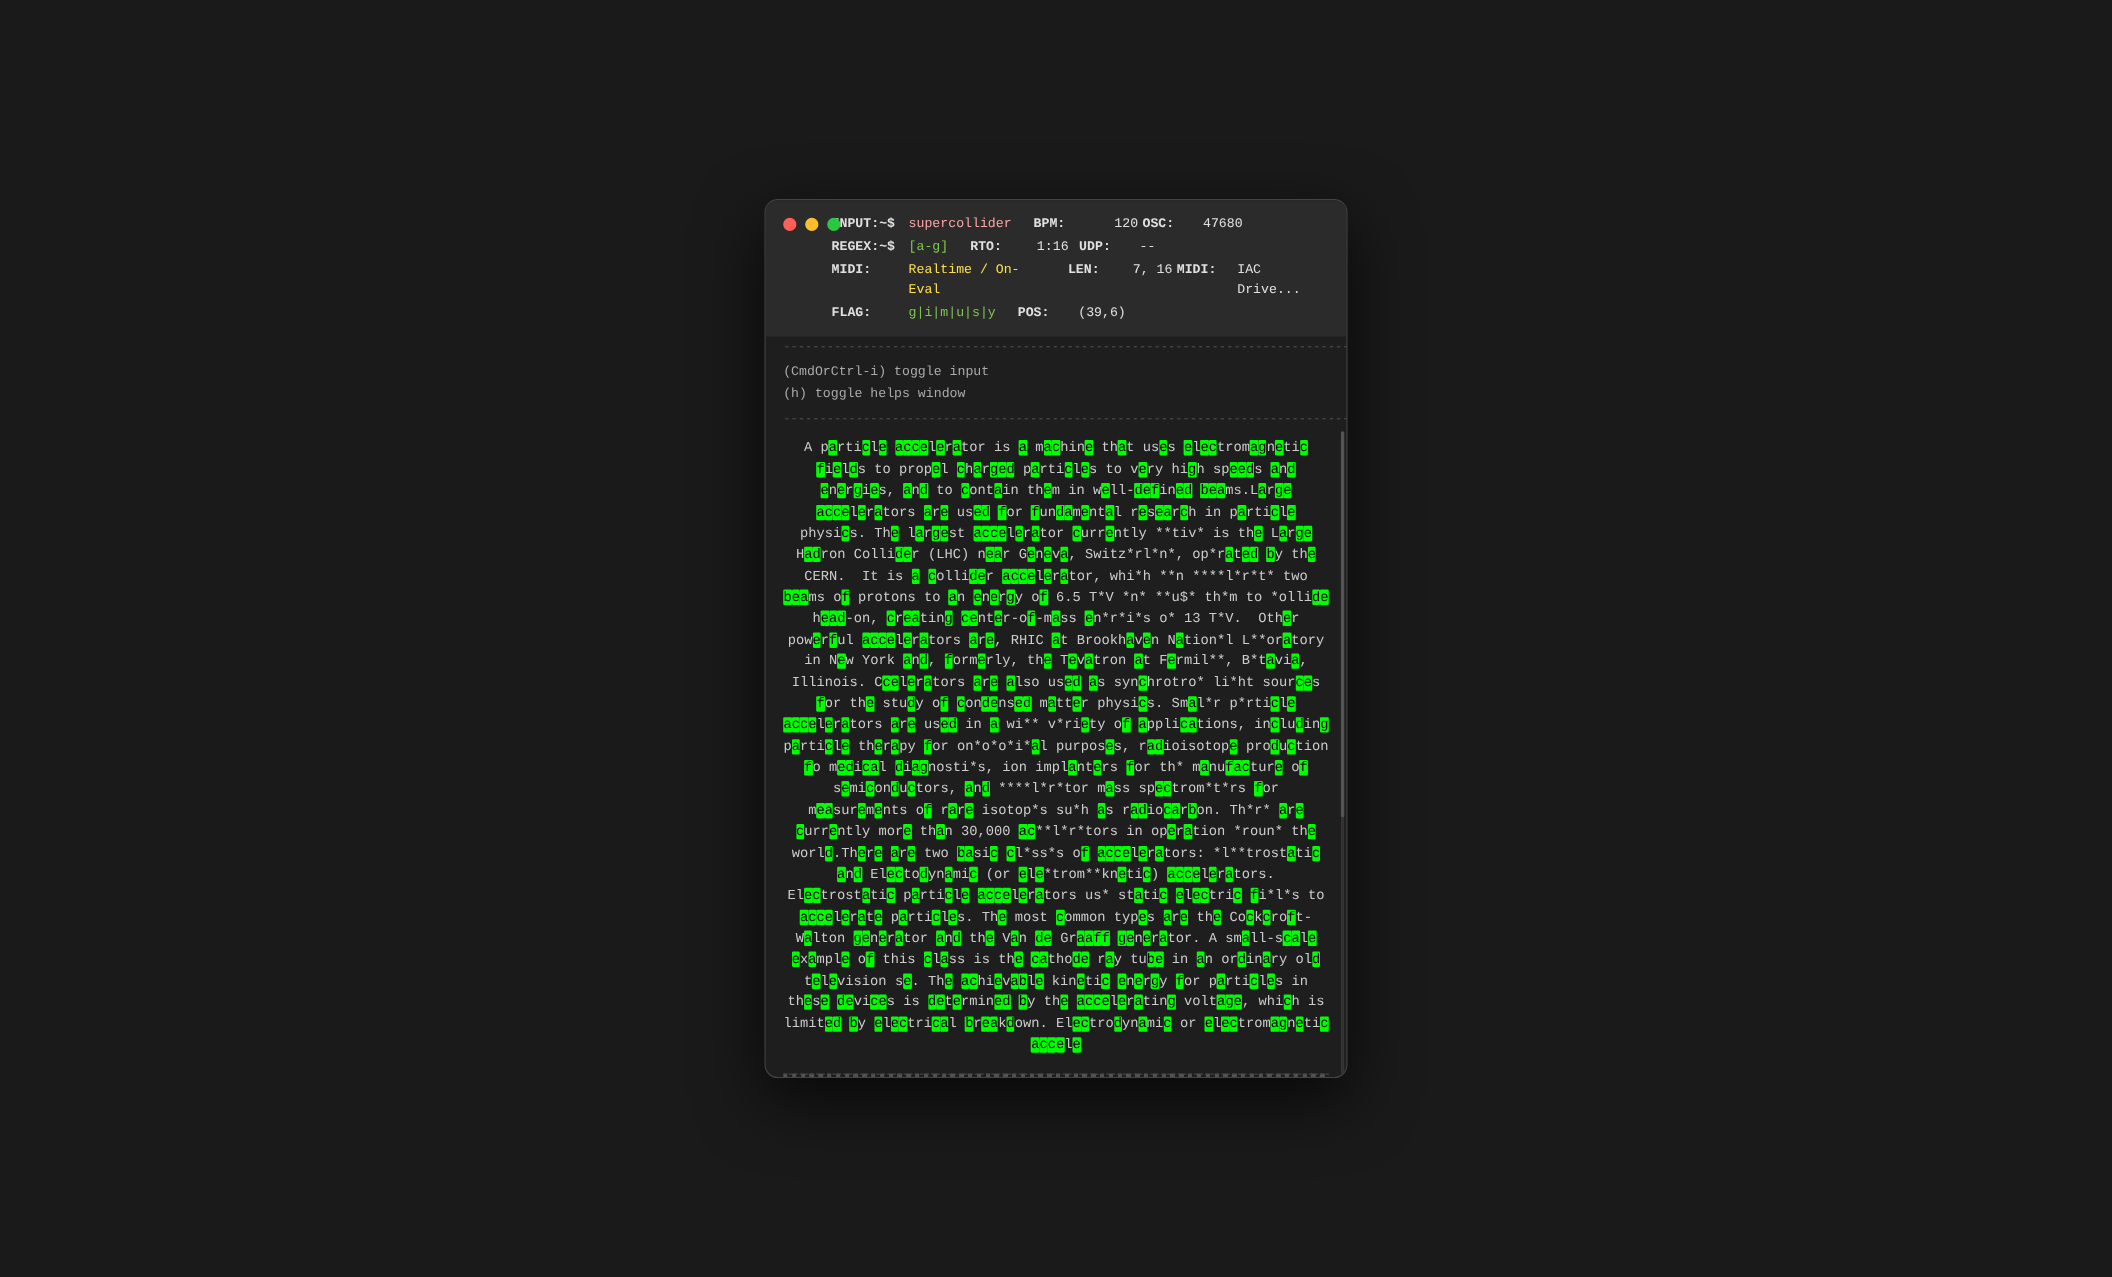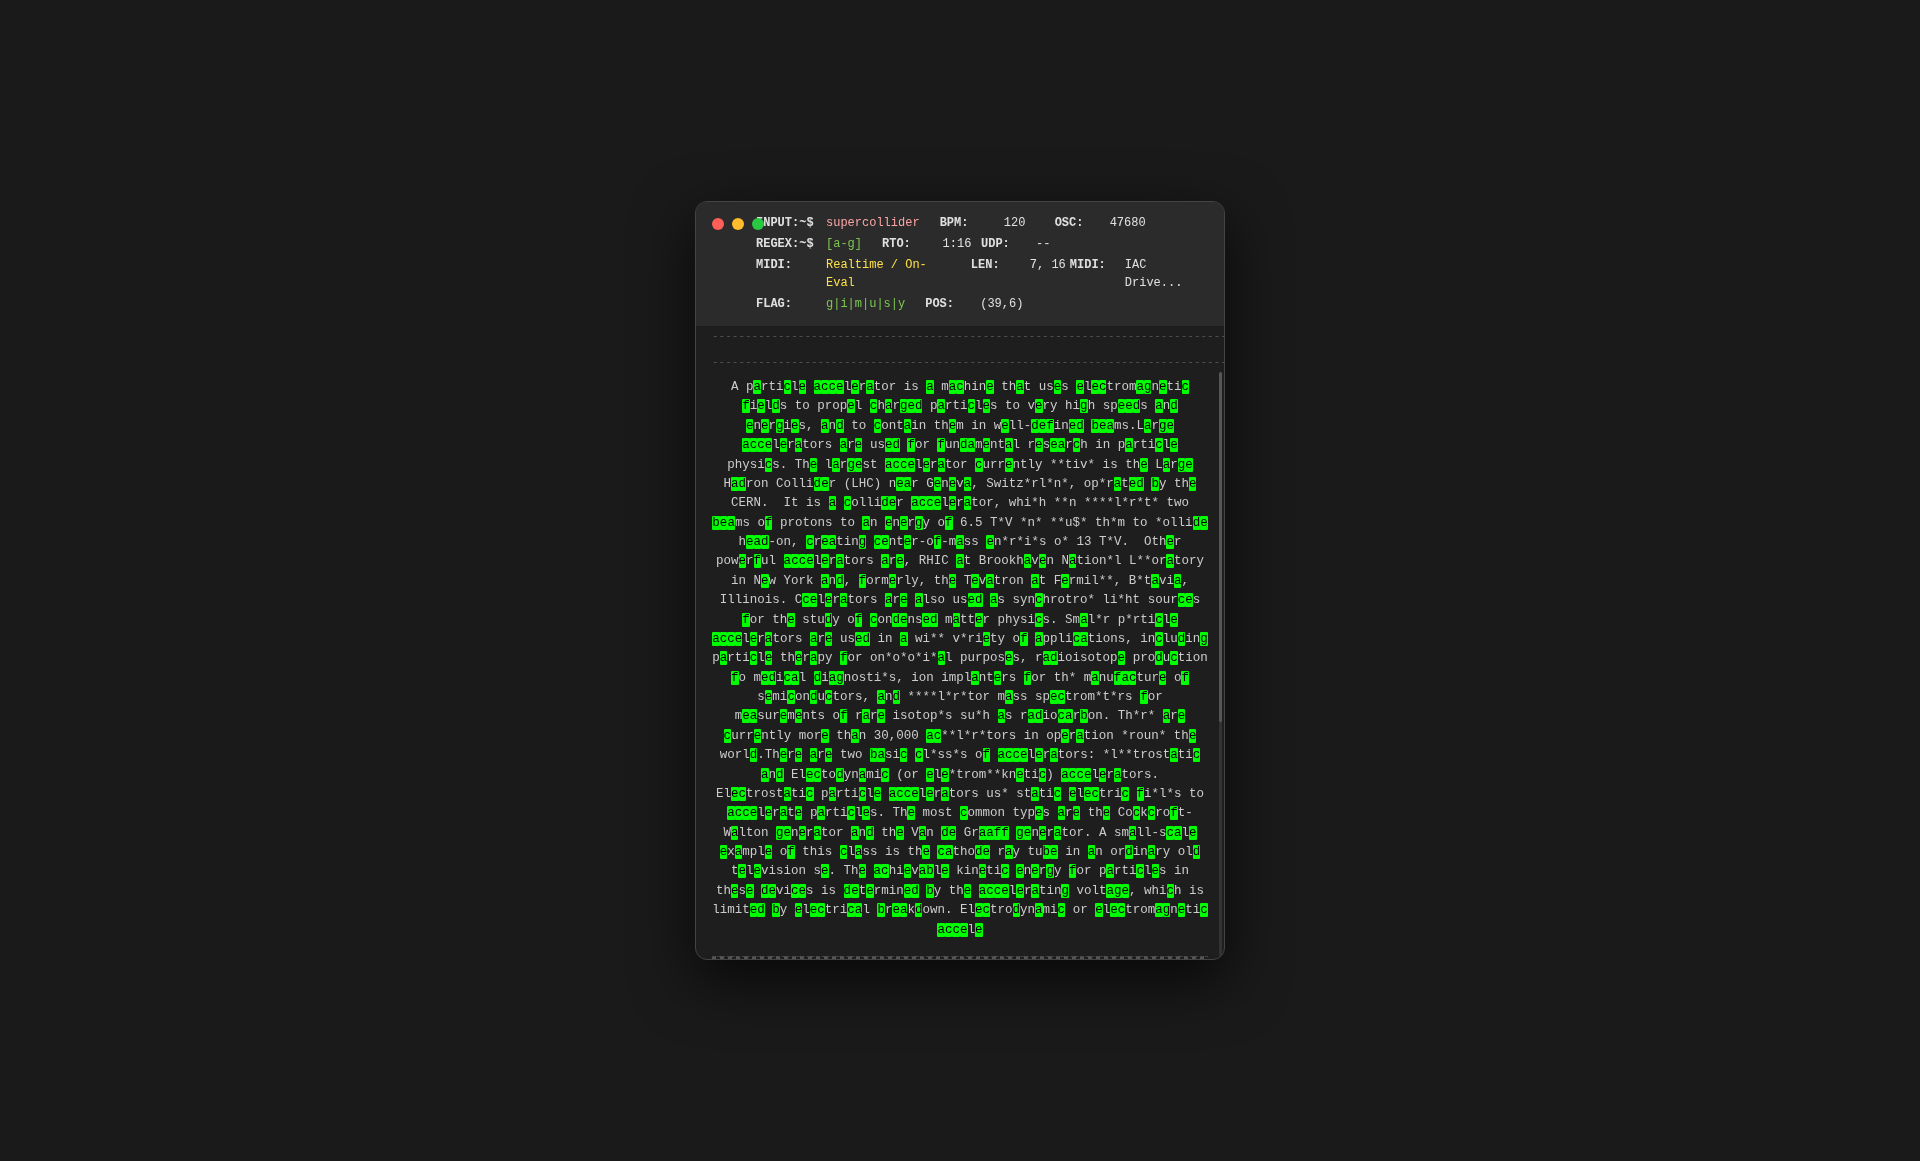--- a/index.html
+++ b/index.html
@@ -136,21 +136,21 @@
     <div class="traffic-lights">
       <div class="tl tl-close"></div>
       <div class="tl tl-min"></div>
       <div class="tl tl-max"></div>
     </div>
     <div class="header-info">
       <div class="header-row">
         <span class="hkey">INPUT:~$</span>
         <span class="hval" style="color:#fca5a5">supercollider</span>
         <span class="hkey2">BPM:</span>
-        <span class="hval2" style="min-width:40px;text-align:center;margin-right:20px">120</span>
+        <span class="hval2" style="min-width:40px;text-align:right;margin-right:4px">120</span>
         <span class="hkey2">OSC:</span>
         <span class="hval2">47680</span>
       </div>
       <div class="header-row">
         <span class="hkey">REGEX:~$</span>
         <span class="hval" style="color:#7ec850">[a-g]</span>
         <span class="hkey2">RTO:</span>
         <span class="hval2" style="min-width:40px;text-align:center;margin-right:4px">1:16</span>
         <span class="hkey2">UDP:</span>
         <span class="hval2">--</span>
@@ -168,20 +168,22 @@
         <span class="hval" style="color:#7ec850">g|i|m|u|s|y</span>
         <span class="hkey2">POS:</span>
         <span class="hval2">(39,6)</span>
       </div>
     </div>
   </div>
 
   <div class="divider">--------------------------------------------------------------------------------</div>
 
   <div class="help-section">
+    <div>(CmdOrCtrl-i) toggle input</div>
+    <div>(h) toggle helps window</div>
   </div>
 
   <div class="divider">--------------------------------------------------------------------------------</div>
 
   <div class="content-area">
     <div class="text-block" id="text-content">A p<span class="highlight">a</span>rti<span class="highlight">c</span>l<span class="highlight">e</span> <span class="highlight">a</span><span class="highlight">c</span><span class="highlight">c</span><span class="highlight">e</span>l<span class="highlight">e</span>r<span class="highlight">a</span>tor is <span class="highlight">a</span> m<span class="highlight">a</span><span class="highlight">c</span>hin<span class="highlight">e</span> th<span class="highlight">a</span>t us<span class="highlight">e</span>s <span class="highlight">e</span>l<span class="highlight">e</span><span class="highlight">c</span>trom<span class="highlight">a</span><span class="highlight">g</span>n<span class="highlight">e</span>ti<span class="highlight">c</span> <span class="highlight">f</span>i<span class="highlight">e</span>l<span class="highlight">d</span>s to prop<span class="highlight">e</span>l <span class="highlight">c</span>h<span class="highlight">a</span>r<span class="highlight">g</span><span class="highlight">e</span><span class="highlight">d</span> p<span class="highlight">a</span>rti<span class="highlight">c</span>l<span class="highlight">e</span>s to v<span class="highlight">e</span>ry hi<span class="highlight">g</span>h sp<span class="highlight">e</span><span class="highlight">e</span><span class="highlight">d</span>s <span class="highlight">a</span>n<span class="highlight">d</span> <span class="highlight">e</span>n<span class="highlight">e</span>r<span class="highlight">g</span>i<span class="highlight">e</span>s, <span class="highlight">a</span>n<span class="highlight">d</span> to <span class="highlight">c</span>ont<span class="highlight">a</span>in th<span class="highlight">e</span>m in w<span class="highlight">e</span>ll-<span class="highlight">d</span><span class="highlight">e</span><span class="highlight">f</span>in<span class="highlight">e</span><span class="highlight">d</span> <span class="highlight">b</span><span class="highlight">e</span><span class="highlight">a</span>ms.L<span class="highlight">a</span>r<span class="highlight">g</span><span class="highlight">e</span> <span class="highlight">a</span><span class="highlight">c</span><span class="highlight">c</span><span class="highlight">e</span>l<span class="highlight">e</span>r<span class="highlight">a</span>tors <span class="highlight">a</span>r<span class="highlight">e</span> us<span class="highlight">e</span><span class="highlight">d</span> <span class="highlight">f</span>or <span class="highlight">f</span>un<span class="highlight">d</span><span class="highlight">a</span>m<span class="highlight">e</span>nt<span class="highlight">a</span>l r<span class="highlight">e</span>s<span class="highlight">e</span><span class="highlight">a</span>r<span class="highlight">c</span>h in p<span class="highlight">a</span>rti<span class="highlight">c</span>l<span class="highlight">e</span> physi<span class="highlight">c</span>s. Th<span class="highlight">e</span> l<span class="highlight">a</span>r<span class="highlight">g</span><span class="highlight">e</span>st <span class="highlight">a</span><span class="highlight">c</span><span class="highlight">c</span><span class="highlight">e</span>l<span class="highlight">e</span>r<span class="highlight">a</span>tor <span class="highlight">c</span>urr<span class="highlight">e</span>ntly **tiv* is th<span class="highlight">e</span> L<span class="highlight">a</span>r<span class="highlight">g</span><span class="highlight">e</span> H<span class="highlight">a</span><span class="highlight">d</span>ron Colli<span class="highlight">d</span><span class="highlight">e</span>r (LHC) n<span class="highlight">e</span><span class="highlight">a</span>r G<span class="highlight">e</span>n<span class="highlight">e</span>v<span class="highlight">a</span>, Switz*rl*n*, op*r<span class="highlight">a</span>t<span class="highlight">e</span><span class="highlight">d</span> <span class="highlight">b</span>y th<span class="highlight">e</span> CERN.  It is <span class="highlight">a</span> <span class="highlight">c</span>olli<span class="highlight">d</span><span class="highlight">e</span>r <span class="highlight">a</span><span class="highlight">c</span><span class="highlight">c</span><span class="highlight">e</span>l<span class="highlight">e</span>r<span class="highlight">a</span>tor, whi*h **n ****l*r*t* two <span class="highlight">b</span><span class="highlight">e</span><span class="highlight">a</span>ms o<span class="highlight">f</span> protons to <span class="highlight">a</span>n <span class="highlight">e</span>n<span class="highlight">e</span>r<span class="highlight">g</span>y o<span class="highlight">f</span> 6.5 T*V *n* **u$* th*m to *olli<span class="highlight">d</span><span class="highlight">e</span> h<span class="highlight">e</span><span class="highlight">a</span><span class="highlight">d</span>-on, <span class="highlight">c</span>r<span class="highlight">e</span><span class="highlight">a</span>tin<span class="highlight">g</span> <span class="highlight">c</span><span class="highlight">e</span>nt<span class="highlight">e</span>r-o<span class="highlight">f</span>-m<span class="highlight">a</span>ss <span class="highlight">e</span>n*r*i*s o* 13 T*V.  Oth<span class="highlight">e</span>r pow<span class="highlight">e</span>r<span class="highlight">f</span>ul <span class="highlight">a</span><span class="highlight">c</span><span class="highlight">c</span><span class="highlight">e</span>l<span class="highlight">e</span>r<span class="highlight">a</span>tors <span class="highlight">a</span>r<span class="highlight">e</span>, RHIC <span class="highlight">a</span>t Brookh<span class="highlight">a</span>v<span class="highlight">e</span>n N<span class="highlight">a</span>tion*l L**or<span class="highlight">a</span>tory in N<span class="highlight">e</span>w York <span class="highlight">a</span>n<span class="highlight">d</span>, <span class="highlight">f</span>orm<span class="highlight">e</span>rly, th<span class="highlight">e</span> T<span class="highlight">e</span>v<span class="highlight">a</span>tron <span class="highlight">a</span>t F<span class="highlight">e</span>rmil**, B*t<span class="highlight">a</span>vi<span class="highlight">a</span>, Illinois. C<span class="highlight">c</span><span class="highlight">e</span>l<span class="highlight">e</span>r<span class="highlight">a</span>tors <span class="highlight">a</span>r<span class="highlight">e</span> <span class="highlight">a</span>lso us<span class="highlight">e</span><span class="highlight">d</span> <span class="highlight">a</span>s syn<span class="highlight">c</span>hrotro* li*ht sour<span class="highlight">c</span><span class="highlight">e</span>s <span class="highlight">f</span>or th<span class="highlight">e</span> stu<span class="highlight">d</span>y o<span class="highlight">f</span> <span class="highlight">c</span>on<span class="highlight">d</span><span class="highlight">e</span>ns<span class="highlight">e</span><span class="highlight">d</span> m<span class="highlight">a</span>tt<span class="highlight">e</span>r physi<span class="highlight">c</span>s. Sm<span class="highlight">a</span>l*r p*rti<span class="highlight">c</span>l<span class="highlight">e</span> <span class="highlight">a</span><span class="highlight">c</span><span class="highlight">c</span><span class="highlight">e</span>l<span class="highlight">e</span>r<span class="highlight">a</span>tors <span class="highlight">a</span>r<span class="highlight">e</span> us<span class="highlight">e</span><span class="highlight">d</span> in <span class="highlight">a</span> wi** v*ri<span class="highlight">e</span>ty o<span class="highlight">f</span> <span class="highlight">a</span>ppli<span class="highlight">c</span><span class="highlight">a</span>tions, in<span class="highlight">c</span>lu<span class="highlight">d</span>in<span class="highlight">g</span> p<span class="highlight">a</span>rti<span class="highlight">c</span>l<span class="highlight">e</span> th<span class="highlight">e</span>r<span class="highlight">a</span>py <span class="highlight">f</span>or on*o*o*i*<span class="highlight">a</span>l purpos<span class="highlight">e</span>s, r<span class="highlight">a</span><span class="highlight">d</span>ioisotop<span class="highlight">e</span> pro<span class="highlight">d</span>u<span class="highlight">c</span>tion <span class="highlight">f</span>o m<span class="highlight">e</span><span class="highlight">d</span>i<span class="highlight">c</span><span class="highlight">a</span>l <span class="highlight">d</span>i<span class="highlight">a</span><span class="highlight">g</span>nosti*s, ion impl<span class="highlight">a</span>nt<span class="highlight">e</span>rs <span class="highlight">f</span>or th* m<span class="highlight">a</span>nu<span class="highlight">f</span><span class="highlight">a</span><span class="highlight">c</span>tur<span class="highlight">e</span> o<span class="highlight">f</span> s<span class="highlight">e</span>mi<span class="highlight">c</span>on<span class="highlight">d</span>u<span class="highlight">c</span>tors, <span class="highlight">a</span>n<span class="highlight">d</span> ****l*r*tor m<span class="highlight">a</span>ss sp<span class="highlight">e</span><span class="highlight">c</span>trom*t*rs <span class="highlight">f</span>or m<span class="highlight">e</span><span class="highlight">a</span>sur<span class="highlight">e</span>m<span class="highlight">e</span>nts o<span class="highlight">f</span> r<span class="highlight">a</span>r<span class="highlight">e</span> isotop*s su*h <span class="highlight">a</span>s r<span class="highlight">a</span><span class="highlight">d</span>io<span class="highlight">c</span><span class="highlight">a</span>r<span class="highlight">b</span>on. Th*r* <span class="highlight">a</span>r<span class="highlight">e</span> <span class="highlight">c</span>urr<span class="highlight">e</span>ntly mor<span class="highlight">e</span> th<span class="highlight">a</span>n 30,000 <span class="highlight">a</span><span class="highlight">c</span>**l*r*tors in op<span class="highlight">e</span>r<span class="highlight">a</span>tion *roun* th<span class="highlight">e</span> worl<span class="highlight">d</span>.Th<span class="highlight">e</span>r<span class="highlight">e</span> <span class="highlight">a</span>r<span class="highlight">e</span> two <span class="highlight">b</span><span class="highlight">a</span>si<span class="highlight">c</span> <span class="highlight">c</span>l*ss*s o<span class="highlight">f</span> <span class="highlight">a</span><span class="highlight">c</span><span class="highlight">c</span><span class="highlight">e</span>l<span class="highlight">e</span>r<span class="highlight">a</span>tors: *l**trost<span class="highlight">a</span>ti<span class="highlight">c</span> <span class="highlight">a</span>n<span class="highlight">d</span> El<span class="highlight">e</span><span class="highlight">c</span>to<span class="highlight">d</span>yn<span class="highlight">a</span>mi<span class="highlight">c</span> (or <span class="highlight">e</span>l<span class="highlight">e</span>*trom**kn<span class="highlight">e</span>ti<span class="highlight">c</span>) <span class="highlight">a</span><span class="highlight">c</span><span class="highlight">c</span><span class="highlight">e</span>l<span class="highlight">e</span>r<span class="highlight">a</span>tors. El<span class="highlight">e</span><span class="highlight">c</span>trost<span class="highlight">a</span>ti<span class="highlight">c</span> p<span class="highlight">a</span>rti<span class="highlight">c</span>l<span class="highlight">e</span> <span class="highlight">a</span><span class="highlight">c</span><span class="highlight">c</span><span class="highlight">e</span>l<span class="highlight">e</span>r<span class="highlight">a</span>tors us* st<span class="highlight">a</span>ti<span class="highlight">c</span> <span class="highlight">e</span>l<span class="highlight">e</span><span class="highlight">c</span>tri<span class="highlight">c</span> <span class="highlight">f</span>i*l*s to <span class="highlight">a</span><span class="highlight">c</span><span class="highlight">c</span><span class="highlight">e</span>l<span class="highlight">e</span>r<span class="highlight">a</span>t<span class="highlight">e</span> p<span class="highlight">a</span>rti<span class="highlight">c</span>l<span class="highlight">e</span>s. Th<span class="highlight">e</span> most <span class="highlight">c</span>ommon typ<span class="highlight">e</span>s <span class="highlight">a</span>r<span class="highlight">e</span> th<span class="highlight">e</span> Co<span class="highlight">c</span>k<span class="highlight">c</span>ro<span class="highlight">f</span>t-W<span class="highlight">a</span>lton <span class="highlight">g</span><span class="highlight">e</span>n<span class="highlight">e</span>r<span class="highlight">a</span>tor <span class="highlight">a</span>n<span class="highlight">d</span> th<span class="highlight">e</span> V<span class="highlight">a</span>n <span class="highlight">d</span><span class="highlight">e</span> Gr<span class="highlight">a</span><span class="highlight">a</span><span class="highlight">f</span><span class="highlight">f</span> <span class="highlight">g</span><span class="highlight">e</span>n<span class="highlight">e</span>r<span class="highlight">a</span>tor. A sm<span class="highlight">a</span>ll-s<span class="highlight">c</span><span class="highlight">a</span>l<span class="highlight">e</span> <span class="highlight">e</span>x<span class="highlight">a</span>mpl<span class="highlight">e</span> o<span class="highlight">f</span> this <span class="highlight">c</span>l<span class="highlight">a</span>ss is th<span class="highlight">e</span> <span class="highlight">c</span><span class="highlight">a</span>tho<span class="highlight">d</span><span class="highlight">e</span> r<span class="highlight">a</span>y tu<span class="highlight">b</span><span class="highlight">e</span> in <span class="highlight">a</span>n or<span class="highlight">d</span>in<span class="highlight">a</span>ry ol<span class="highlight">d</span> t<span class="highlight">e</span>l<span class="highlight">e</span>vision s<span class="highlight">e</span>. Th<span class="highlight">e</span> <span class="highlight">a</span><span class="highlight">c</span>hi<span class="highlight">e</span>v<span class="highlight">a</span><span class="highlight">b</span>l<span class="highlight">e</span> kin<span class="highlight">e</span>ti<span class="highlight">c</span> <span class="highlight">e</span>n<span class="highlight">e</span>r<span class="highlight">g</span>y <span class="highlight">f</span>or p<span class="highlight">a</span>rti<span class="highlight">c</span>l<span class="highlight">e</span>s in th<span class="highlight">e</span>s<span class="highlight">e</span> <span class="highlight">d</span><span class="highlight">e</span>vi<span class="highlight">c</span><span class="highlight">e</span>s is <span class="highlight">d</span><span class="highlight">e</span>t<span class="highlight">e</span>rmin<span class="highlight">e</span><span class="highlight">d</span> <span class="highlight">b</span>y th<span class="highlight">e</span> <span class="highlight">a</span><span class="highlight">c</span><span class="highlight">c</span><span class="highlight">e</span>l<span class="highlight">e</span>r<span class="highlight">a</span>tin<span class="highlight">g</span> volt<span class="highlight">a</span><span class="highlight">g</span><span class="highlight">e</span>, whi<span class="highlight">c</span>h is limit<span class="highlight">e</span><span class="highlight">d</span> <span class="highlight">b</span>y <span class="highlight">e</span>l<span class="highlight">e</span><span class="highlight">c</span>tri<span class="highlight">c</span><span class="highlight">a</span>l <span class="highlight">b</span>r<span class="highlight">e</span><span class="highlight">a</span>k<span class="highlight">d</span>own. El<span class="highlight">e</span><span class="highlight">c</span>tro<span class="highlight">d</span>yn<span class="highlight">a</span>mi<span class="highlight">c</span> or <span class="highlight">e</span>l<span class="highlight">e</span><span class="highlight">c</span>trom<span class="highlight">a</span><span class="highlight">g</span>n<span class="highlight">e</span>ti<span class="highlight">c</span> <span class="highlight">a</span><span class="highlight">c</span><span class="highlight">c</span><span class="highlight">e</span>l<span class="highlight">e</span></div>
     <div class="scrollbar-indicator">
       <div class="scrollbar-thumb"></div>
     </div>
   </div>

